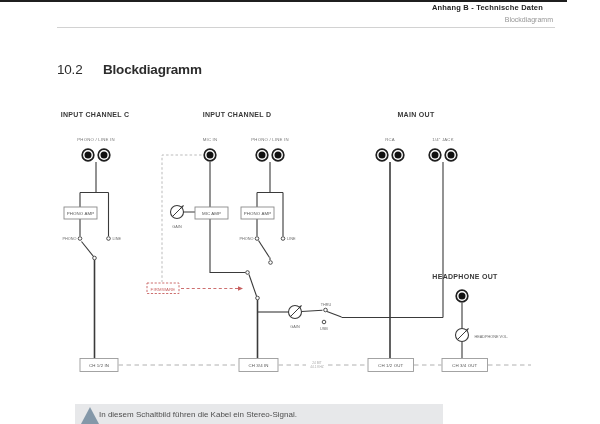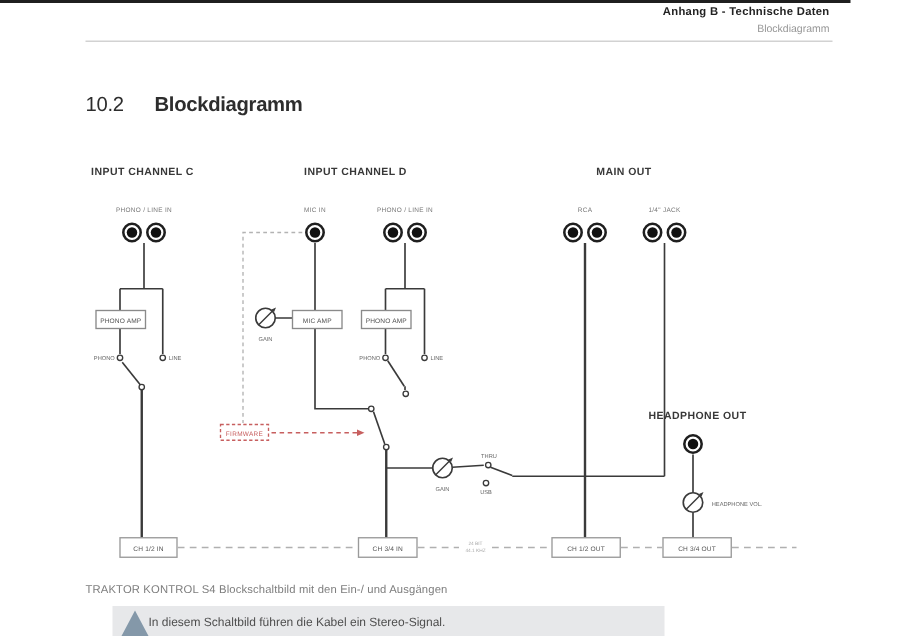--- a/index.html
+++ b/index.html
@@ -1,21 +1,21 @@
 <!DOCTYPE html>
 <html><head>
 <meta charset="utf-8">
 <style>
   html,body{margin:0;padding:0;}
   .page{
     position:relative;width:600px;height:424px;background:#fff;overflow:hidden;
     font-family:"Liberation Sans",sans-serif;
   }
   .topbar{position:absolute;left:0;top:0;width:567px;height:2px;background:#1f1f1f;}
-  .hdr-chapter{position:absolute;right:47px;top:3px;font-size:7.5px;font-weight:bold;color:#222;letter-spacing:.2px;}
+  .hdr-chapter{position:absolute;right:57px;top:3px;font-size:7.5px;font-weight:bold;color:#222;letter-spacing:.2px;}
   .hdr-sub{position:absolute;right:47px;top:16px;font-size:7px;color:#969696;}
   .hdr-rule{position:absolute;left:57px;top:27px;width:498px;height:1px;background:#d2d2d2;}
   .title-num{position:absolute;left:57px;top:62px;font-size:13.5px;font-weight:normal;color:#2d2d2d;letter-spacing:-.2px;}
   .title-text{position:absolute;left:103px;top:62px;font-size:13.5px;font-weight:bold;color:#2d2d2d;letter-spacing:-.2px;}
   .diagram{position:absolute;left:0;top:0;width:600px;height:424px;}
   .caption{position:absolute;left:57px;top:388px;font-size:7.5px;color:#7d7d7d;letter-spacing:.1px;}
   .note{position:absolute;left:75px;top:404px;width:368px;height:20px;background:#e7e8ea;}
   .note-tri{position:absolute;left:6px;top:3px;width:0;height:0;border-left:9px solid transparent;border-right:9px solid transparent;border-bottom:17px solid #8498a9;}
   .note-text{position:absolute;left:24px;top:6px;font-size:8px;color:#4e4e4e;}
   svg text{font-family:"Liberation Sans",sans-serif;}
@@ -161,20 +161,19 @@
       <path class="bus" d="M118.5,365 H238.5"></path>
       <path class="bus" d="M278.5,365 H306"></path>
       <path class="bus" d="M328,365 H367.5"></path>
       <path class="bus" d="M414,365 H441.5"></path>
       <path class="bus" d="M488,365 H531"></path>
     </g>
     <text class="buslab" x="317" y="363.5">24 BIT</text>
     <text class="buslab" x="317" y="368">44.1 KHZ</text>
   </svg>
 
-  <div class="caption">TRAKTOR KONTROL S4 Blockschaltbild mit den Ein-/ und Ausgängen</div>
 
   <div class="note">
     <div class="note-tri"></div>
     <div class="note-text">In diesem Schaltbild führen die Kabel ein Stereo-Signal.</div>
   </div>
 
 </div>
 
 </body></html>

